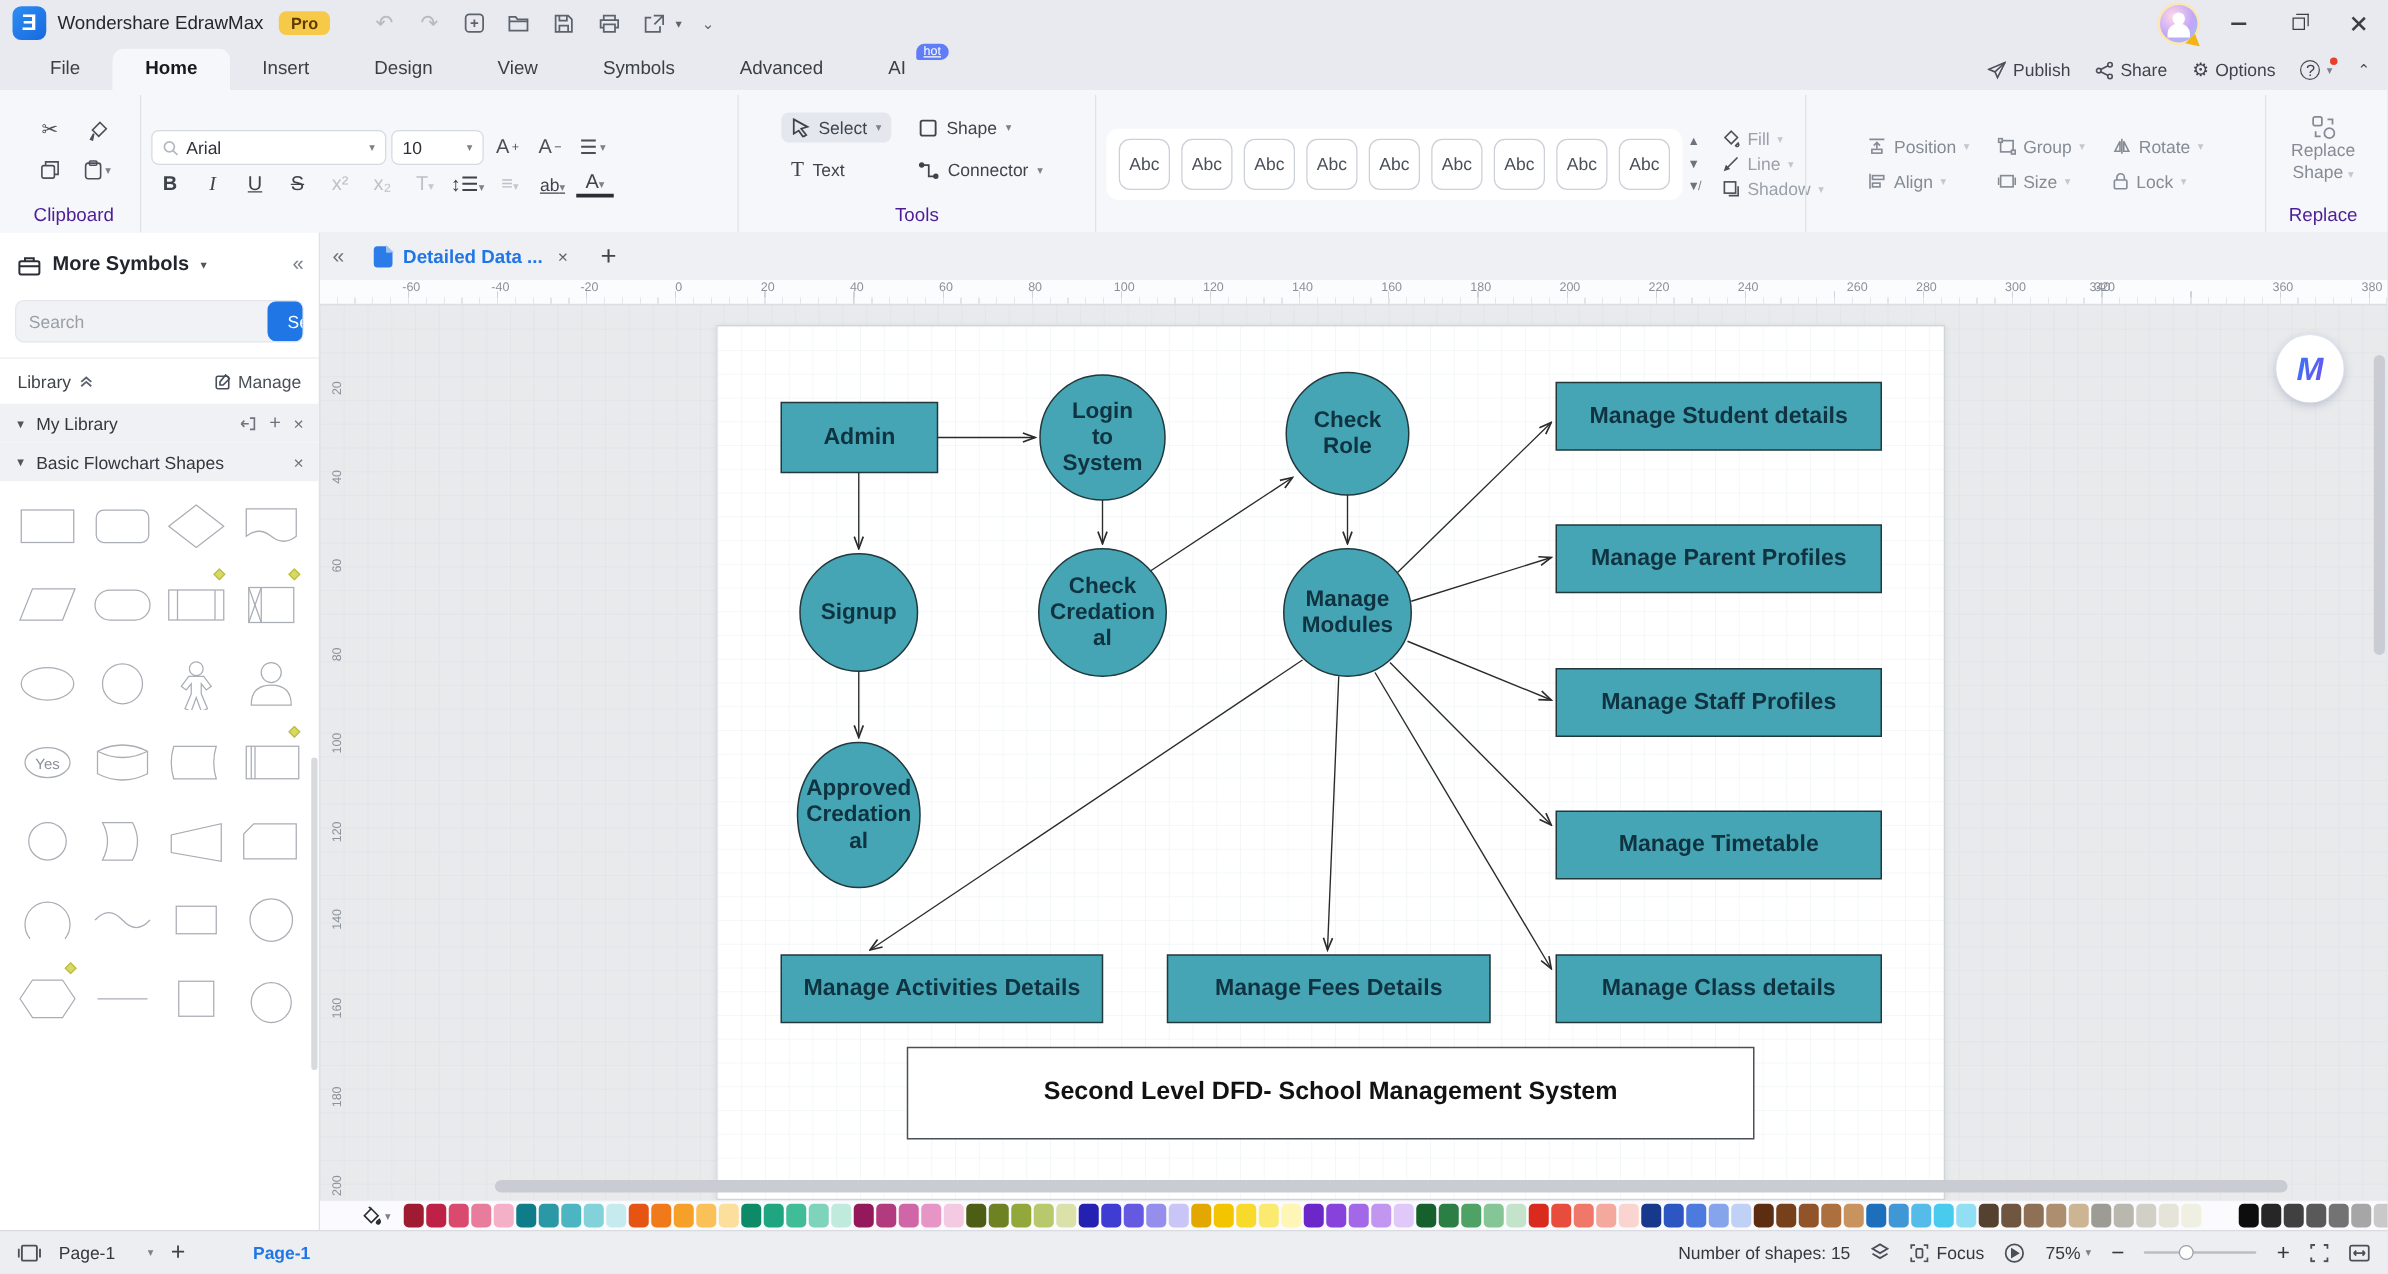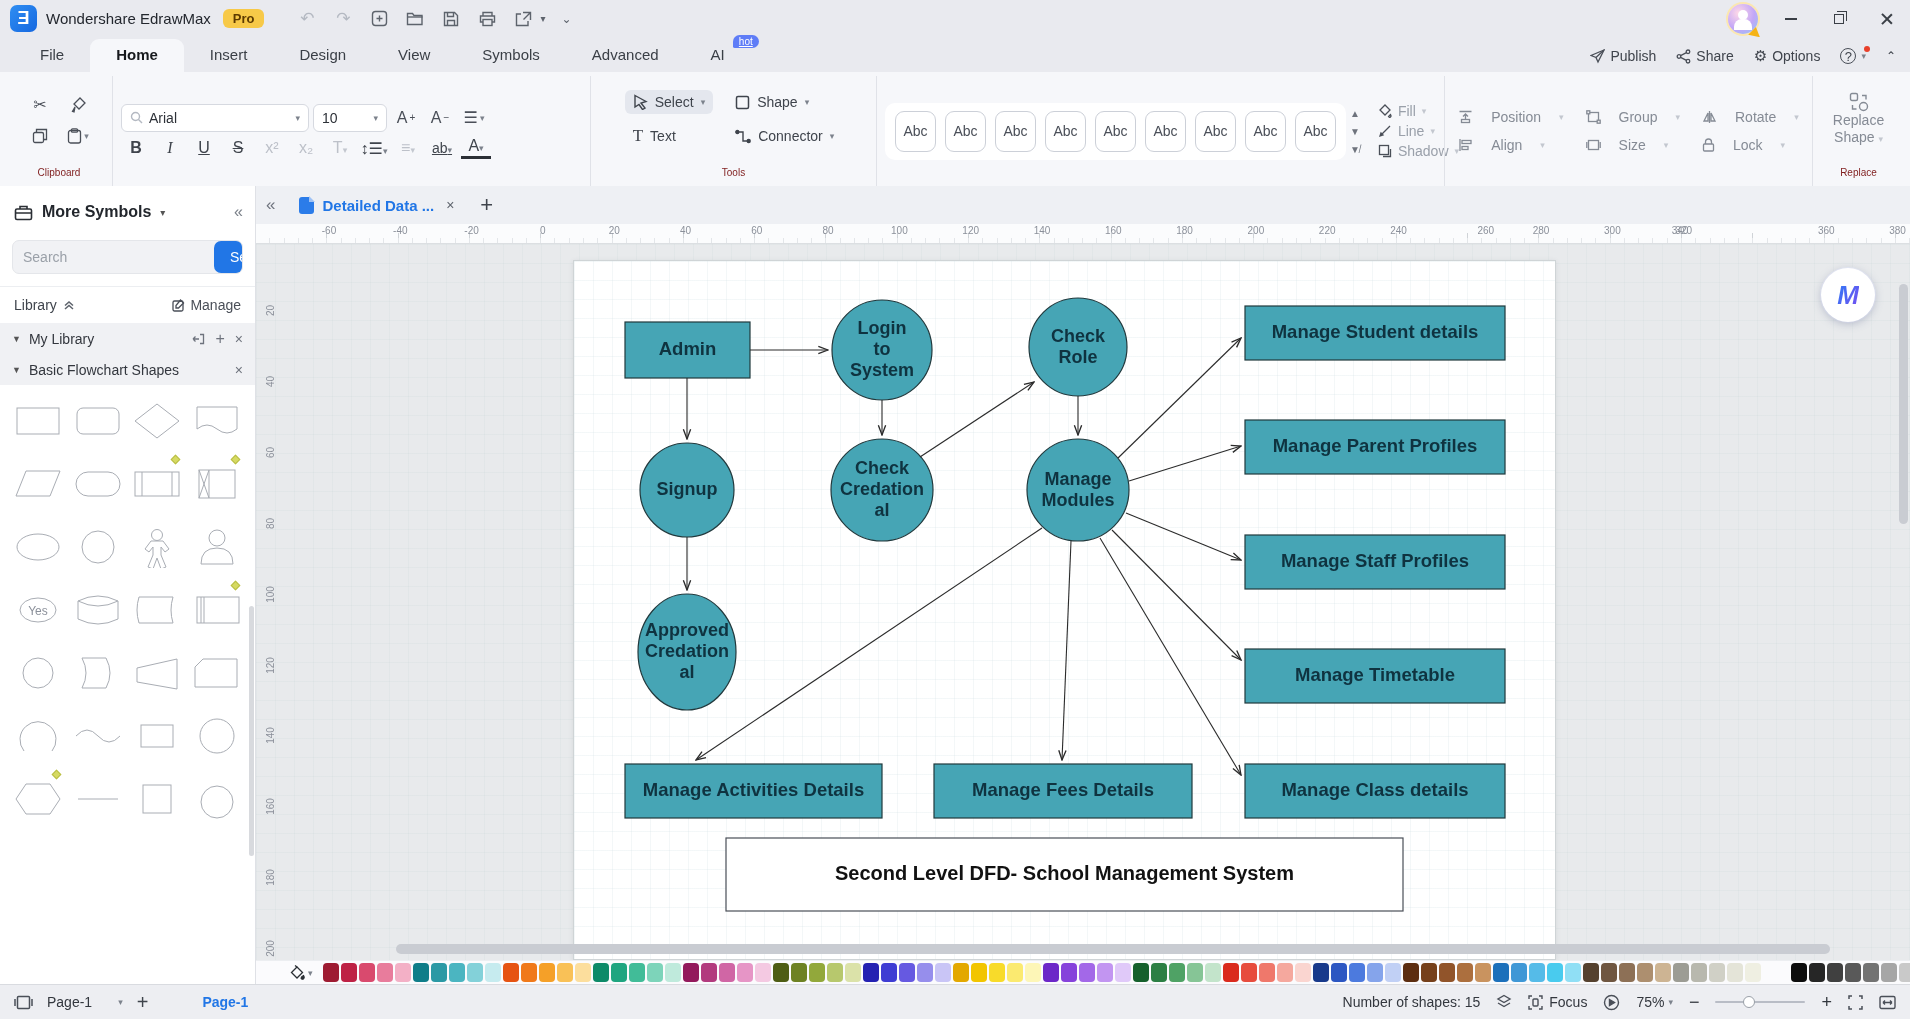--- a/index.html
+++ b/index.html
@@ -46,21 +46,21 @@
   .menu-right .mi { display:flex; align-items:center; gap:5px; }
   .mi svg{ stroke:#4a4f58; }
   .q-dot { position:relative; }
   .q-dot:after { content:""; position:absolute; top:-2px; right:-4px; width:6px; height:6px; border-radius:50%; background:#e8402a;}
 
   
   .ribbon { height:114px; background:#f6f7fa; display:flex; padding:4px 6px 0; }
   .rgroup { display:flex; flex-direction:column; position:relative; }
   .rgroup + .rgroup { border-left:1px solid #e0e2e8; }
   .rg-content { flex:1; display:flex; align-items:center; padding:2px 8px; }
-  .rg-label { height:22px; text-align:center; font-size:10px; color:#7f1d1d; line-height:18px; position:relative;}
+  .rg-label { height:22px; text-align:center; font-size:15px; color:#4c1d95; line-height:18px; position:relative;}
   .launcher { position:absolute; right:6px; top:1px; width:14px; height:14px; border:1px solid #b9bdc6; border-radius:3px; }
   .launcher:before{ content:""; position:absolute; right:2px; bottom:2px; width:5px; height:5px; border-right:1.5px solid #8b909a; border-bottom:1.5px solid #8b909a;}
   .icon-btn { min-width:30px; height:28px; display:flex; align-items:center; justify-content:center; border-radius:5px;
     color:#4a4f58; font-size:16px; gap:2px; }
   .icon-btn .sub { font-size:10px; }
   .caret { font-size:9px; color:#7c828c; }
   .caret.dim{ color:#c3c7cf; }
   .grid2 { display:grid; grid-template-columns:auto auto; grid-auto-rows:32px; column-gap:8px; align-items:center; justify-items:center; }
   .combo { background:#fff; border:1px solid #d6d9e0; border-radius:6px; height:28px; display:flex; align-items:center;
     padding:0 8px; font-size:14px; color:#2d3138; gap:6px; }
@@ -73,21 +73,21 @@
   .tools-grid { display:grid; grid-template-columns:auto auto; column-gap:14px; row-gap:8px; font-size:14px; color:#3f444c;}
   .tool-item { display:flex; align-items:center; gap:7px; padding:4px 8px; border-radius:6px; }
   .tool-item.selected { background:#e4e7ee; }
   .styles-panel { background:#fff; border-radius:10px; padding:8px 10px; display:flex; gap:9px; align-items:center; }
   .abc { width:41px; height:41px; border:1px solid #ccd0d8; border-radius:9px; display:flex; align-items:center;
     justify-content:center; font-size:14px; color:#4a4f58; background:#fff; }
   .style-arrows { display:flex; flex-direction:column; gap:7px; padding:0 4px; color:#6e737d; font-size:10px; align-items:center;}
   .fls { display:flex; flex-direction:column; gap:4px; margin-left:14px; font-size:14px; color:#9aa0aa; }
   .fls .mi { display:flex; align-items:center; gap:6px; }
   .arr-grid { display:grid; grid-template-columns:auto auto auto; column-gap:22px; row-gap:12px; font-size:14px; color:#858b95;}
-  .arr-item { display:flex; align-items:center; gap:18px; }
+  .arr-item { display:flex; align-items:center; gap:6px; }
   .replace-box { display:flex; flex-direction:column; align-items:center; font-size:14px; color:#858b95; line-height:17px; }
 
   
   .main { display:flex; height:798px; }
   .sidebar { width:256px; background:#fff; border-right:1px solid #dfe1e6; display:flex; flex-direction:column; position:relative; }
   .sb-header { height:52px; display:flex; align-items:center; padding:0 14px; gap:9px; }
   .sb-header .title { font-size:16px; font-weight:bold; color:#22262c; }
   .sb-header .dd { font-size:10px; color:#555; }
   .sb-collapse { margin-left:auto; color:#7a8089; font-size:16px; letter-spacing:-2px; }
   .sb-search { display:flex; margin:2px 12px 12px; height:34px; background:#f1f2f5; border-radius:7px; overflow:hidden; border:1px solid #e4e6ea;}

